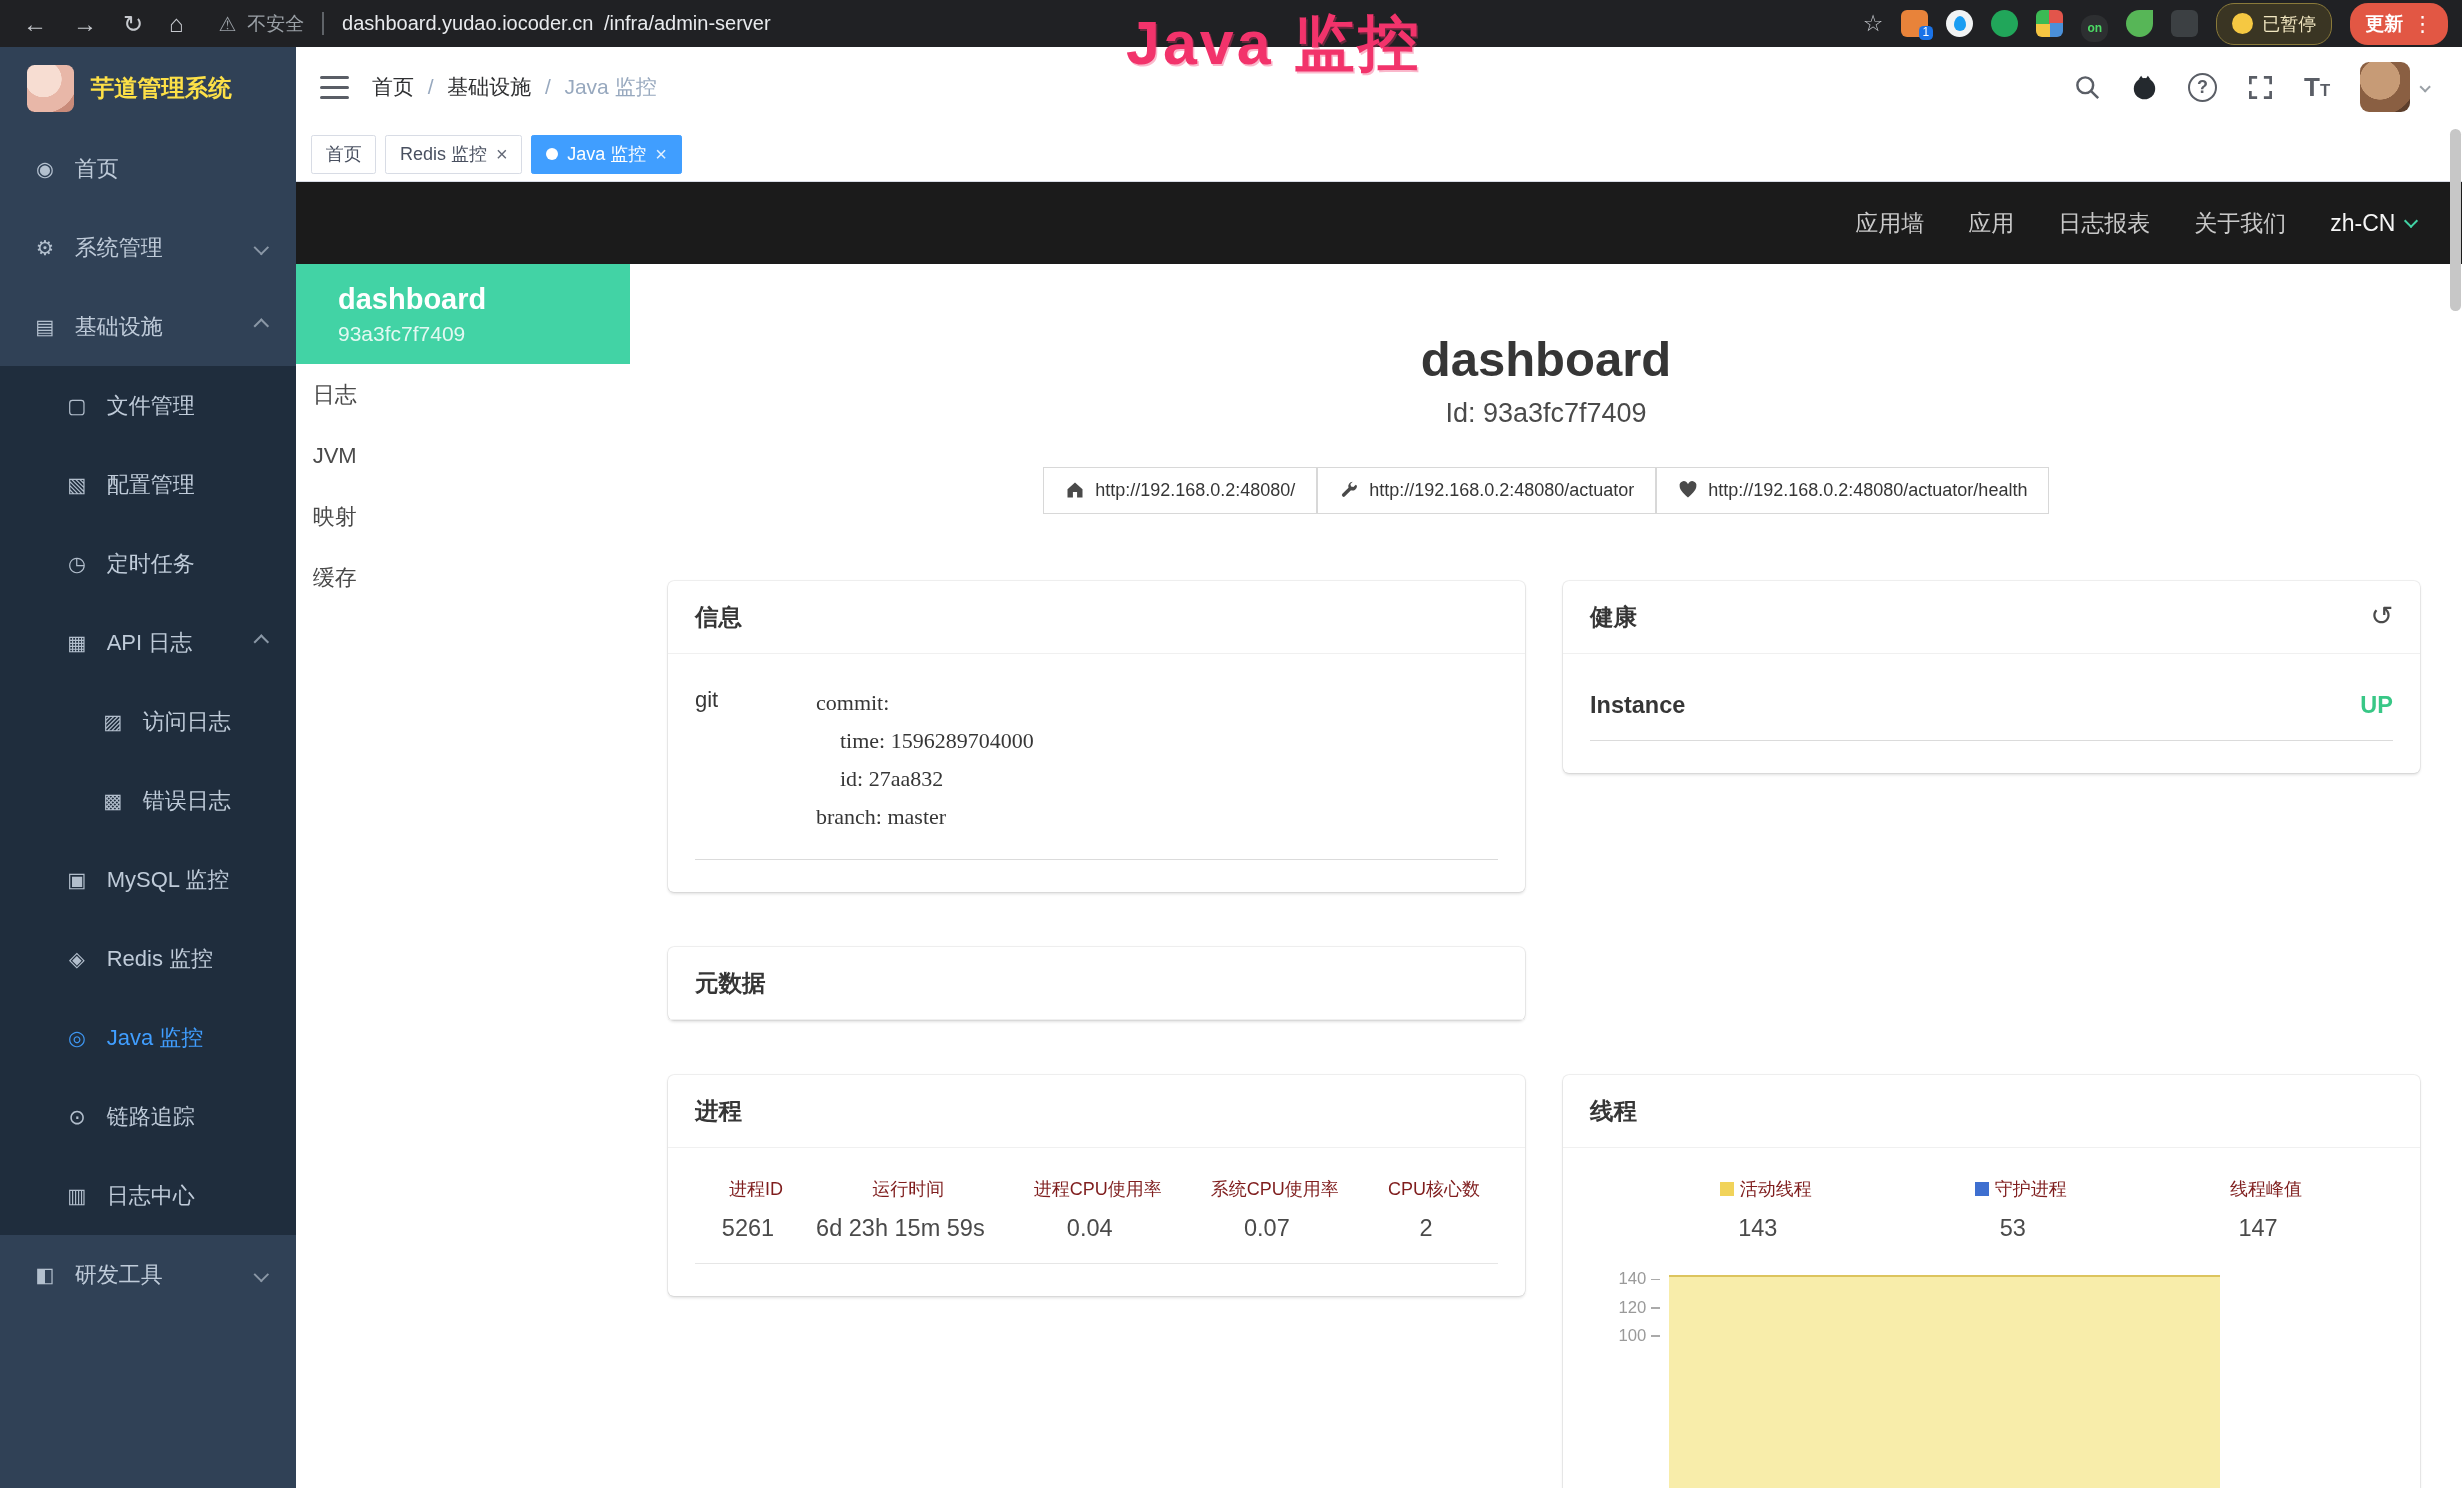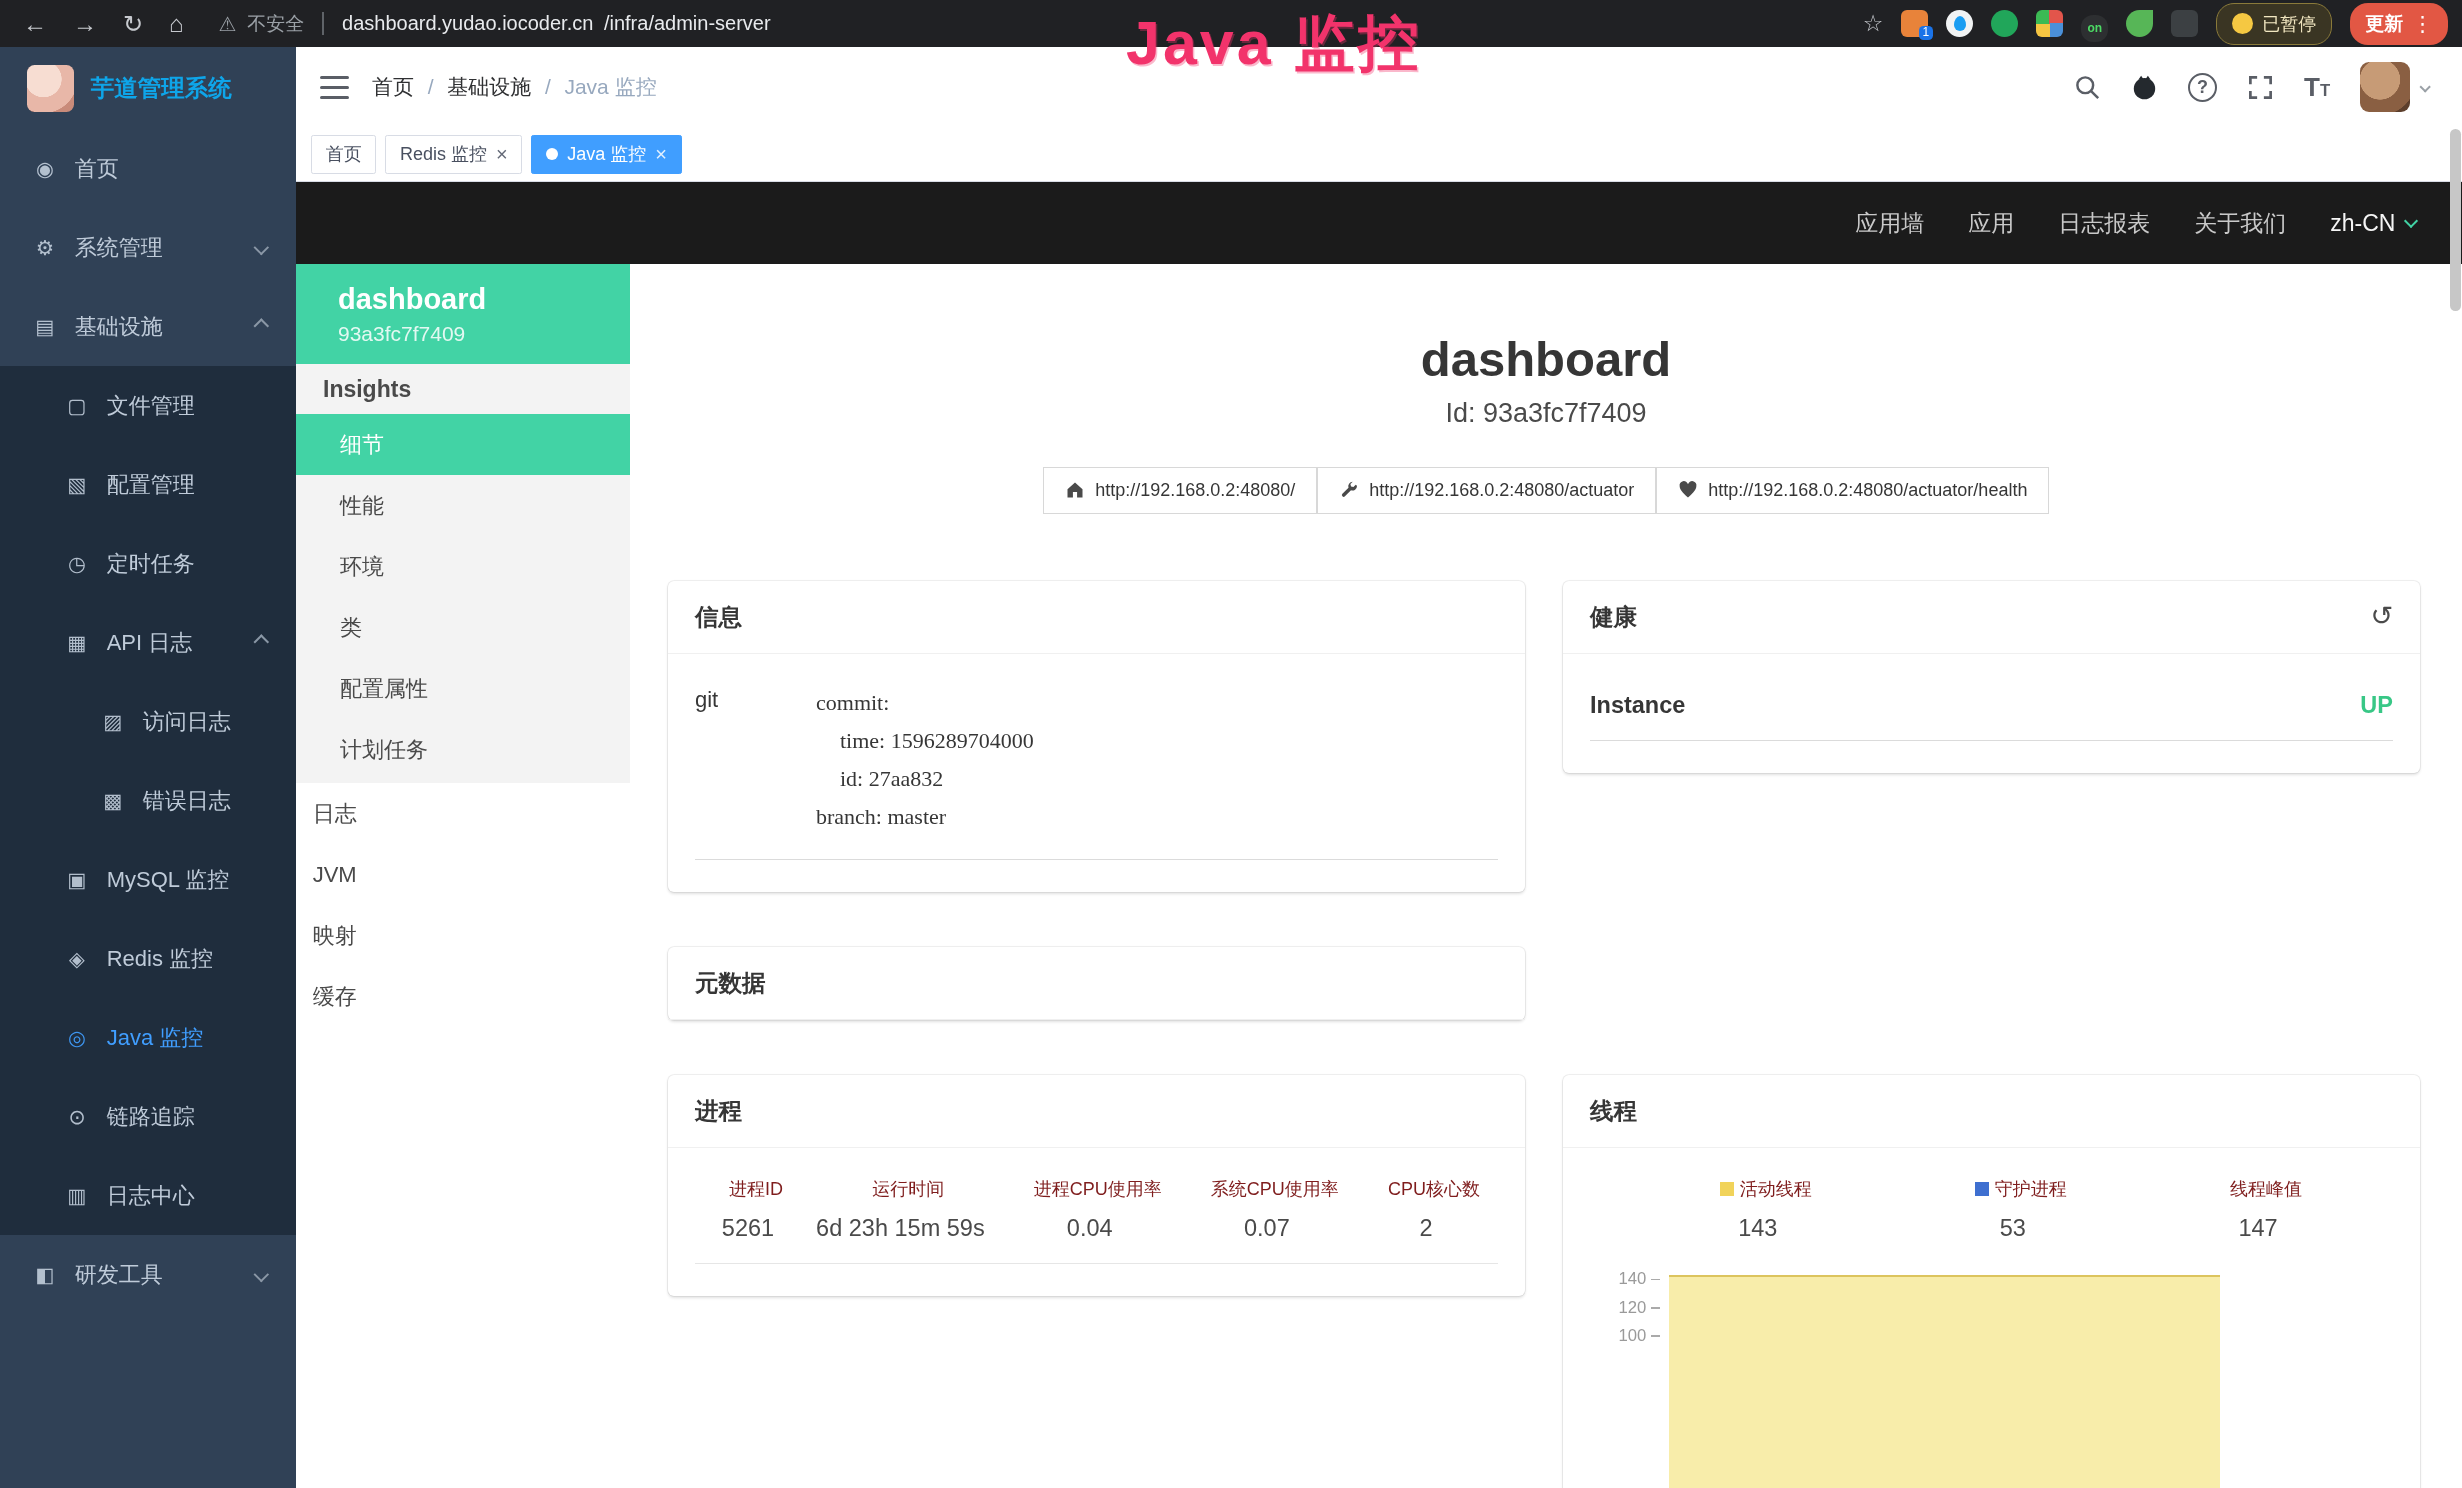--- a/index.html
+++ b/index.html
@@ -48,21 +48,21 @@
 
   
   .annotation{position:absolute;top:3px;left:1126px;z-index:99;color:var(--annotation-pink);
      font-size:61px;font-weight:800;letter-spacing:3px;text-shadow:1.5px 1.5px 0 rgba(242,51,107,.35);}
 
   
   .admin-sidebar{position:absolute;top:47px;left:0;width:296px;bottom:0;background:#304156;z-index:5;}
   .logo-row{height:82px;display:flex;align-items:center;gap:16.7px;padding-left:27px;}
   .logo-img{width:47px;height:47px;border-radius:7.6px;
      background:radial-gradient(circle at 35% 30%,#f7ddd2 0 40%,#e8b7a8 41% 75%,#c98b7a 76%);}
-  .app-title{color:#0ea5e9;font-size:23.5px;font-weight:700;}
+  .app-title{color:#fde047;font-size:23.5px;font-weight:700;}
   .m-item{height:79px;display:flex;align-items:center;gap:16.7px;padding-left:32px;
      color:#bfcbd9;font-size:22px;position:relative;cursor:pointer;}
   .m-item.l2{padding-left:64px;background:#1f2d3d;}
   .m-item.l3{padding-left:100px;background:#1f2d3d;}
   .m-item.active{color:var(--accent-blue);}
   .m-ico{font-size:20.5px;width:26px;text-align:center;opacity:.92;}
   .chev{width:10.6px;height:10.6px;border-right:2.3px solid #8a97a6;border-bottom:2.3px solid #8a97a6;
      display:inline-block;}
   .chev.down{transform:rotate(45deg);}
   .chev.up{transform:rotate(-135deg);}
@@ -355,29 +355,20 @@
   </div>
 </div>
 
 <div class="sba-body">
 
   <div class="sba-sidebar">
     <div class="instance-header">
       <span class="instance-name">dashboard</span>
       <span class="instance-id">93a3fc7f7409</span>
     </div>
-    <div class="sba-group">
-      <div class="sba-group-title">Insights</div>
-      <div class="sba-item active">细节</div>
-      <div class="sba-item">性能</div>
-      <div class="sba-item">环境</div>
-      <div class="sba-item">类</div>
-      <div class="sba-item">配置属性</div>
-      <div class="sba-item">计划任务</div>
-    </div>
     <div class="sba-item root">日志</div>
     <div class="sba-item root">JVM</div>
     <div class="sba-item root">映射</div>
     <div class="sba-item root">缓存</div>
   </div>
 
   <div class="sba-main">
     <div class="main-title">dashboard</div>
     <div class="main-subtitle">Id: 93a3fc7f7409</div>
 

